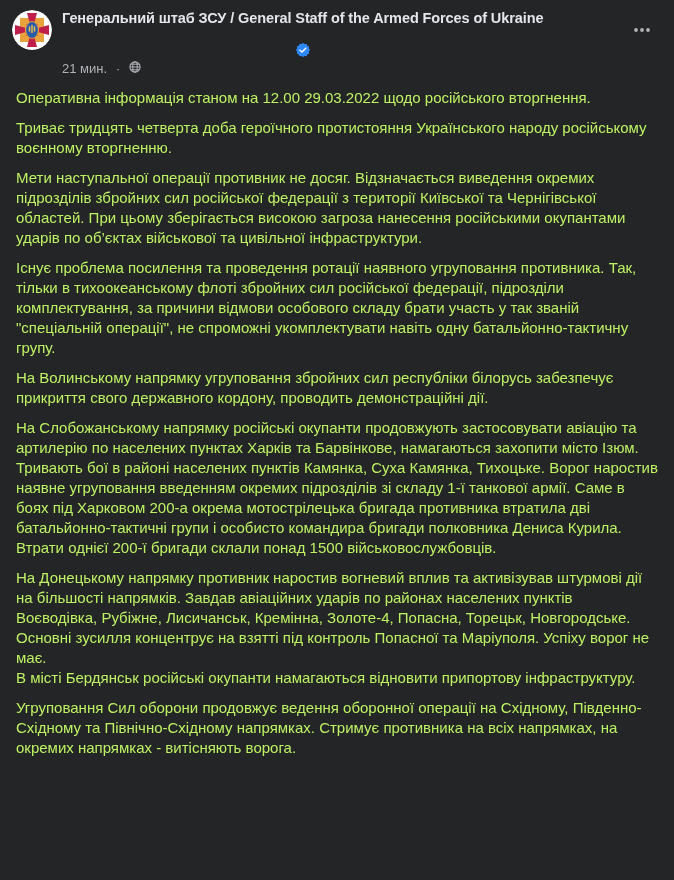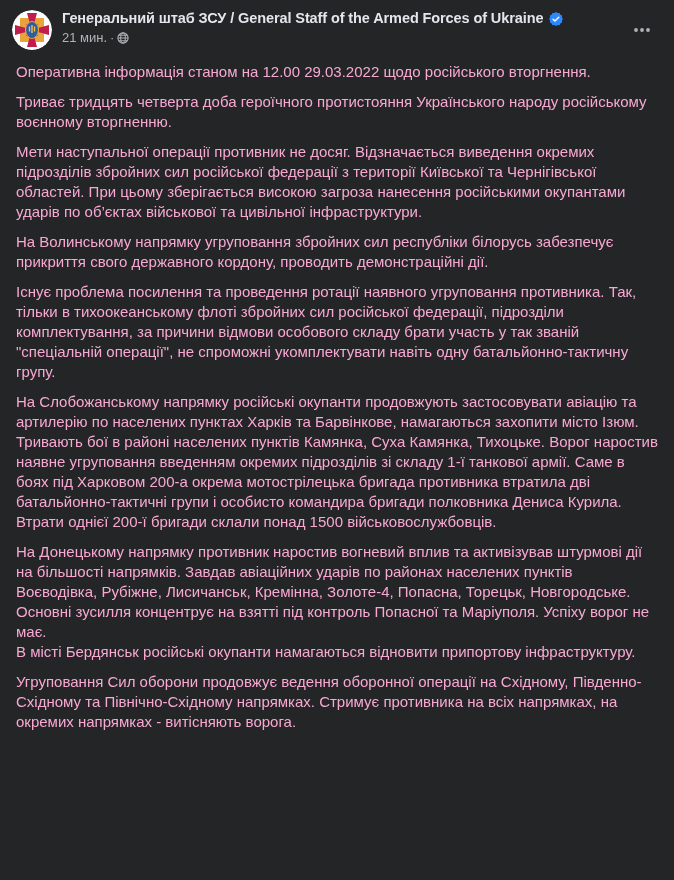--- a/index.html
+++ b/index.html
@@ -28,37 +28,37 @@
   }
   .header-meta {
     margin-left: 10px;
     display: flex;
     flex-direction: column;
     justify-content: center;
     min-width: 0;
   }
   .page-name-row {
     display: flex;
-    align-items: flex-end;
-    gap: 6px;
+    align-items: center;
+    gap: 17px;
     white-space: nowrap;
+    flex-direction: column;
   }
   .page-name {
     font-size: 14.5px;
     font-weight: bold;
     color: #e4e6eb;
     cursor: pointer;
     letter-spacing: -0.1px;
   }
   .badge { width: 14px; height: 14px; flex: 0 0 14px; display: inline-block; }
   .sub-row {
     margin-top: 4px;
     display: flex;
-    align-items: center;
-    gap: 3px;
+    gap: 9px;
     font-size: 13px;
     color: #b0b3b8;
   }
   .timestamp { cursor: pointer; }
   .dot-sep { color: #b0b3b8; }
   .globe { width: 12px; height: 12px; display: inline-block; }
 
   .menu-btn {
     margin-left: auto;
     margin-top: 4px;
@@ -72,21 +72,21 @@
 
   
   .post-body {
     padding: 8px 16px 14px 16px;
     font-size: 15px;
     line-height: 20px;
   }
   .post-paragraph {
     margin: 0 0 10px 0;
     white-space: pre-line;
-    color: #f9a8d4;
+    color: #bef264;
   }
 </style>
 </head>
 <body>
 
 <div class="post-card">
 
   <div class="post-header">
 
     <div class="avatar-wrap">
@@ -130,22 +130,22 @@
         <circle cx="10" cy="10" r="1.9" fill="#b0b3b8"></circle>
         <circle cx="16" cy="10" r="1.9" fill="#b0b3b8"></circle>
       </svg>
     </div>
   </div>
 
   <div class="post-body">
     <p class="post-paragraph">Оперативна інформація станом на 12.00 29.03.2022 щодо російського вторгнення.</p>
     <p class="post-paragraph">Триває тридцять четверта доба героїчного протистояння Українського народу російському воєнному вторгненню.</p>
     <p class="post-paragraph">Мети наступальної операції противник не досяг. Відзначається виведення окремих підрозділів збройних сил російської федерації з території Київської та Чернігівської областей. При цьому зберігається високою загроза нанесення російськими окупантами ударів по об’єктах військової та цивільної інфраструктури.</p>
+    <p class="post-paragraph">Існує проблема посилення та проведення ротації наявного угруповання противника. Так, тільки в тихоокеанському флоті збройних сил російської федерації, підрозділи комплектування, за причини відмови особового складу брати участь у так званій "спеціальній операції", не спроможні укомплектувати навіть одну батальйонно-тактичну групу.</p>
     <p class="post-paragraph">На Волинському напрямку угруповання збройних сил республіки білорусь забезпечує прикриття свого державного кордону, проводить демонстраційні дії.</p>
-    <p class="post-paragraph">Існує проблема посилення та проведення ротації наявного угруповання противника. Так, тільки в тихоокеанському флоті збройних сил російської федерації, підрозділи комплектування, за причини відмови особового складу брати участь у так званій "спеціальній операції", не спроможні укомплектувати навіть одну батальйонно-тактичну групу.</p>
     <p class="post-paragraph">На Слобожанському напрямку російські окупанти продовжують застосовувати авіацію та артилерію по населених пунктах Харків та Барвінкове, намагаються захопити місто Ізюм. Тривають бої в районі населених пунктів Камянка, Суха Камянка, Тихоцьке. Ворог наростив наявне угруповання введенням окремих підрозділів зі складу 1-ї танкової армії. Саме в боях під Харковом 200-а окрема мотострілецька бригада противника втратила дві батальйонно-тактичні групи і особисто командира бригади полковника Дениса Курила. Втрати однієї 200-ї бригади склали понад 1500 військовослужбовців.</p>
     <p class="post-paragraph">На Донецькому напрямку противник наростив вогневий вплив та активізував штурмові дії на більшості напрямків. Завдав авіаційних ударів по районах населених пунктів Воєводівка, Рубіжне, Лисичанськ, Кремінна, Золоте-4, Попасна, Торецьк, Новгородське. Основні зусилля концентрує на взятті під контроль Попасної та Маріуполя. Успіху ворог не має.
 В місті Бердянськ російські окупанти намагаються відновити припортову інфраструктуру.</p>
     <p class="post-paragraph">Угруповання Сил оборони продовжує ведення оборонної операції на Східному, Південно-Східному та Північно-Східному напрямках. Стримує противника на всіх напрямках, на окремих напрямках - витісняють ворога.</p>
 
   </div>
 
 </div>
 
 </body></html>

